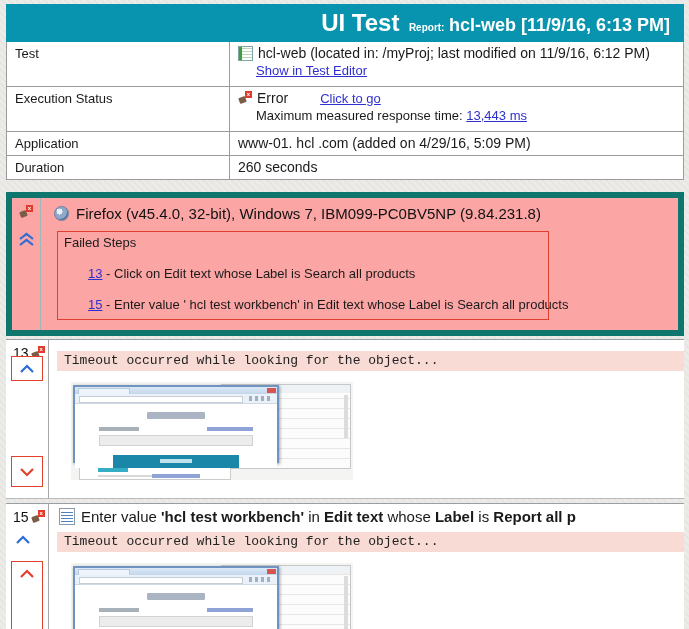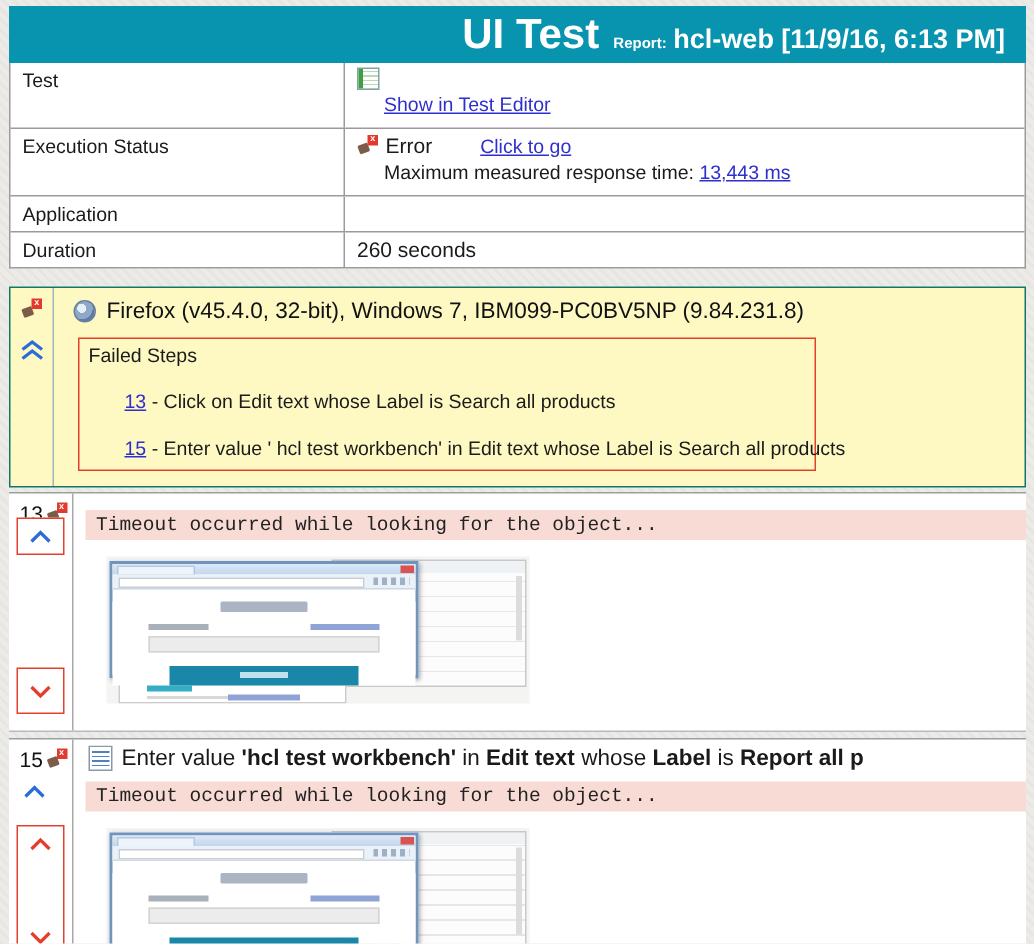--- a/index.html
+++ b/index.html
@@ -7,21 +7,21 @@
     width:689px;height:629px;position:relative;
     font-family:"Liberation Sans",sans-serif;color:#1a1a1a;
     background-color:#edebe7;
     background-image:repeating-linear-gradient(45deg,rgba(0,0,0,0.025) 0 2px,transparent 2px 5px);
   }
   .page{position:absolute;left:6px;top:4px;width:678px;}
 
   
   .hdr{height:38px;background:#0894ae;display:flex;align-items:center;color:#fff;font-weight:bold;}
   .hdr-text{margin-left:auto;margin-right:14px;white-space:nowrap;}
-  .hdr-main{font-size:28px;}
+  .hdr-main{font-size:24px;}
   .hdr-label{font-size:10px;margin-left:5px;}
   .hdr-value{font-size:18px;margin-left:0;}
 
   
   .tbl{background:#fff;border:1px solid #9b9b9b;border-top:none;}
   .trow{display:flex;border-top:1px solid #9b9b9b;}
   .trow:first-child{border-top:none;}
   .tlabel{width:206px;flex-shrink:0;border-right:1px solid #9b9b9b;padding:4px 8px;font-size:13px;}
   .tvalue{flex:1;padding:3px 8px;font-size:14px;}
   .vline{display:flex;align-items:center;gap:5px;}
@@ -39,21 +39,21 @@
   .globe{width:13px;height:13px;flex-shrink:0;border-radius:50%;border:1px solid #68809f;
     background:radial-gradient(circle at 35% 35%,#e8eef8 0 25%,#8fa8c8 26% 60%,#5d7ba6 61%);}
   .doc-icon{width:12px;height:13px;flex-shrink:0;border:1px solid #8899aa;padding:1px;background-clip:content-box;
     background-color:#fff;background-image:repeating-linear-gradient(0deg,#fff 0 2px,#4f81bd 2px 3px);}
 
   .spacer12{height:12px;}
   .spacer3{height:3px;}
   .spacer4{height:4px;}
 
   
-  .env{background:#fef9c3;border:1px solid #0f766e;display:flex;min-height:100px;}
+  .env{background:#fca5a5;border:6px solid #0f766e;display:flex;min-height:100px;}
   .env-gutter{width:28px;flex-shrink:0;border-right:1px solid #9fb6b9;position:relative;}
   .env-err{position:absolute;left:7px;top:7px;}
   .env-collapse{position:absolute;left:6px;top:34px;cursor:pointer;}
   .env-main{flex:1;padding:7px 10px 10px 13px;}
   .env-title{display:flex;align-items:center;gap:7px;font-size:15px;color:#111;}
   .failed-box{margin:9px 0 0 3px;width:478px;border:1px solid #e2402c;padding:3px 6px 7px;font-size:13px;background:transparent;}
   .fs-item{margin:16px 0 0 24px;white-space:nowrap;}
 
   
   .step{background:#fff;border-top:1px solid #98a0a4;border-bottom:1px solid #b5bbbf;display:flex;position:relative;}
@@ -114,40 +114,42 @@
       <span class="hdr-value">hcl-web [11/9/16, 6:13 PM]</span>
     </div>
   </div>
 
   <div class="tbl">
     <div class="trow row-tall">
       <div class="tlabel">Test</div>
       <div class="tvalue">
         <div class="vline">
           <span class="test-icon"></span>
+          <span>hcl-web (located in: /myProj; last modified on 11/9/16, 6:12 PM)</span>
         </div>
         <div class="sub"><a class="lnk">Show in Test Editor</a></div>
       </div>
     </div>
     <div class="trow row-tall">
       <div class="tlabel">Execution Status</div>
       <div class="tvalue">
         <div class="vline">
           <span class="err-ptr"></span>
           <span>Error</span>
           <a class="lnk" style="margin-left:27px;font-size:13px;">Click to go</a>
         </div>
         <div class="sub">
           <span>Maximum measured response time:</span>
           <a class="lnk">13,443 ms</a>
         </div>
       </div>
     </div>
     <div class="trow">
       <div class="tlabel">Application</div>
+      <div class="tvalue">www-01. hcl .com (added on 4/29/16, 5:09 PM)</div>
     </div>
     <div class="trow">
       <div class="tlabel">Duration</div>
       <div class="tvalue">260 seconds</div>
     </div>
   </div>
 
   <div class="spacer12"></div>
 
   <div class="env">

